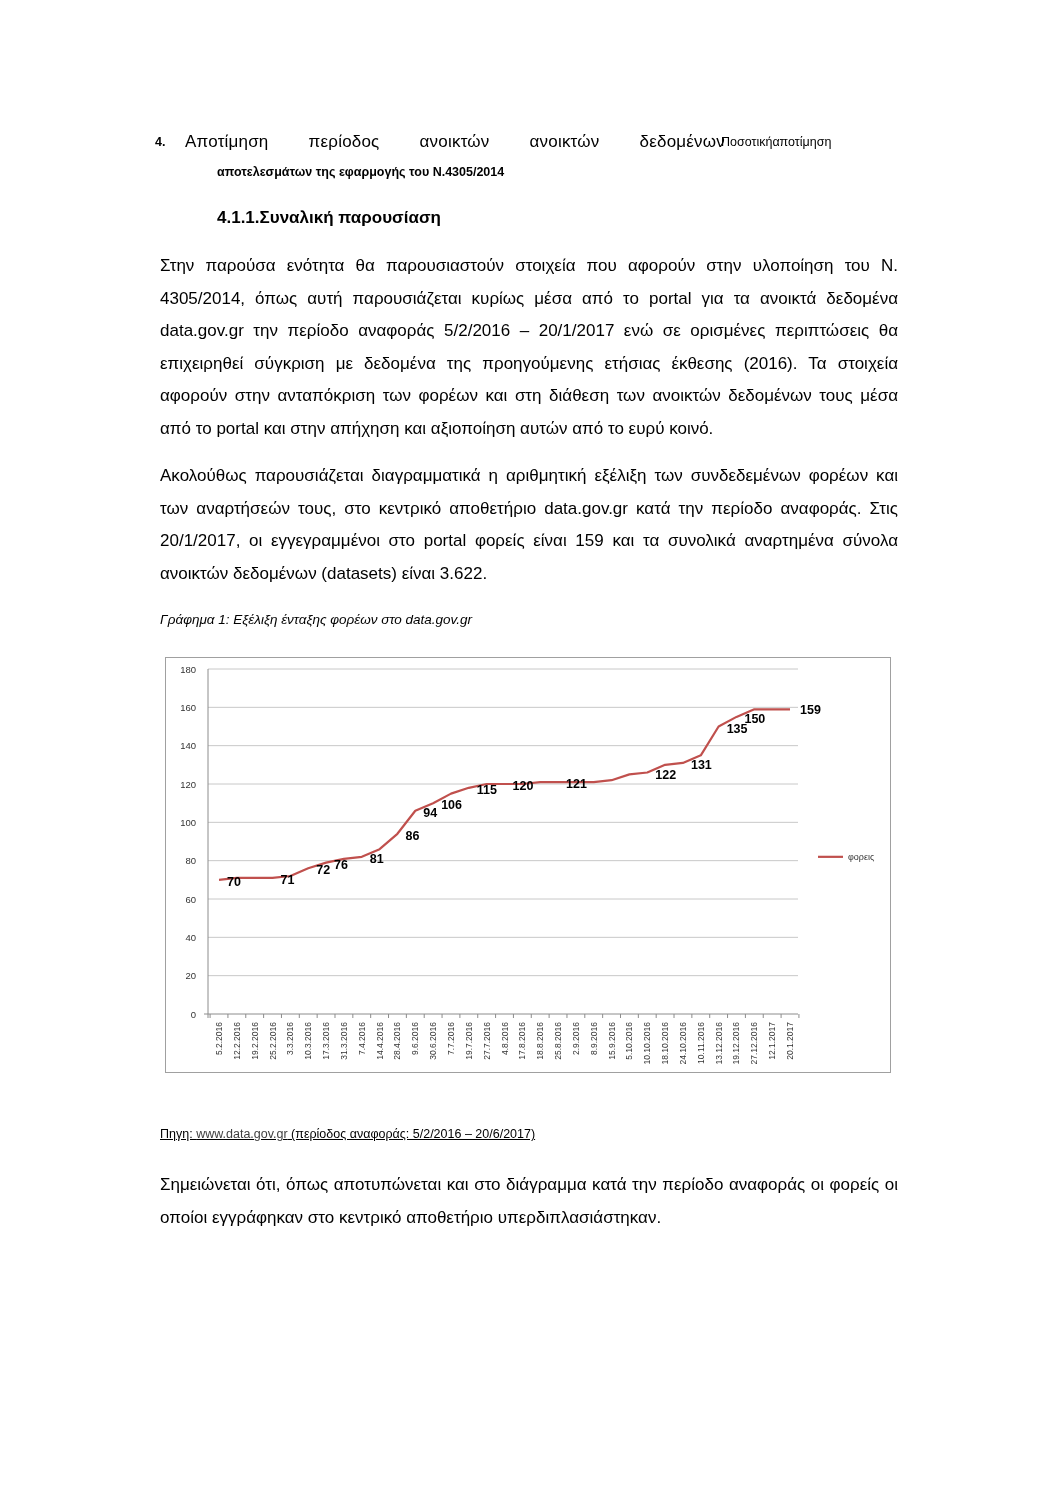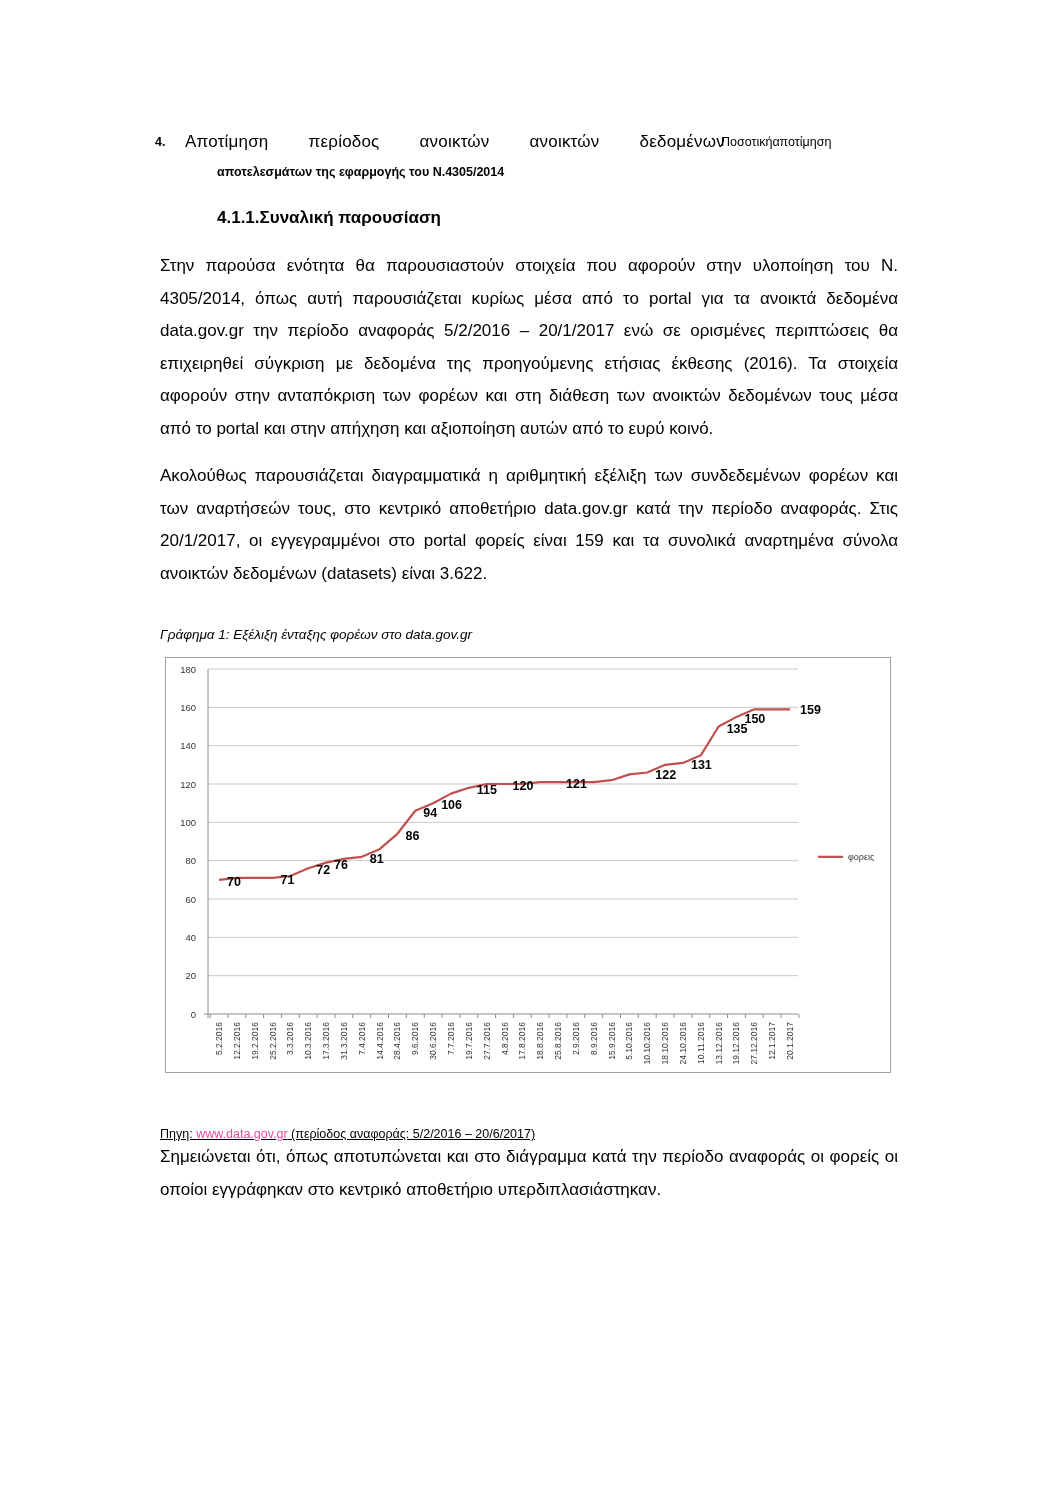--- a/index.html
+++ b/index.html
@@ -7,26 +7,26 @@
   .abs { position: absolute; }
   .heading4 { left: 155px; top: 132px; font-size: 16px; }
   .heading4 .num { position: absolute; left: 0; top: 3px; font-size: 12.5px; font-weight: bold; }
   .heading4 .big { position: absolute; left: 30px; top: 0; width: 540px; font-size: 17px; display: flex; justify-content: space-between; letter-spacing: 0.2px; }
   .heading4 .small { position: absolute; left: 566px; top: 3px; width: 330px; font-size: 12.5px; display: flex; justify-content: flex-start; }
   .subhead { left: 217px; top: 165px; font-size: 12.5px; font-weight: bold; text-align: right; }
   .subhead2 { left: 217px; top: 208px; font-size: 17px; font-weight: bold; }
   .para { left: 160px; width: 738px; font-size: 17px; line-height: 32.5px; text-align: justify; text-align-last: left; }
   .para1 { top: 250px; }
   .para2 { top: 460px; }
-  .caption { left: 160px; top: 612px; font-size: 13.5px; font-style: italic; margin-top: 15px; }
+  .caption { left: 160px; top: 612px; font-size: 13.5px; font-style: italic; }
   .chart-frame { left: 165px; top: 657px; width: 726px; height: 416px; border: 1.5px solid #a0a0a0; box-sizing: border-box; background: #fff; }
   svg text { font-family: "Liberation Sans", sans-serif; }
   .source { left: 160px; top: 1127px; font-size: 12.5px; text-decoration: underline; }
-  .source a { color: #ec4899; }
-  .para3 { top: 1141px; }
+  .source a { color: #404040; }
+  .para3 { top: 1169px; }
 </style>
 </head>
 <body>
 
 <div class="abs heading4">
   <span class="num">4.</span>
   <span class="big">
     <span>Αποτίμηση</span>
     <span>περίοδος</span>
     <span>ανοικτών</span>

